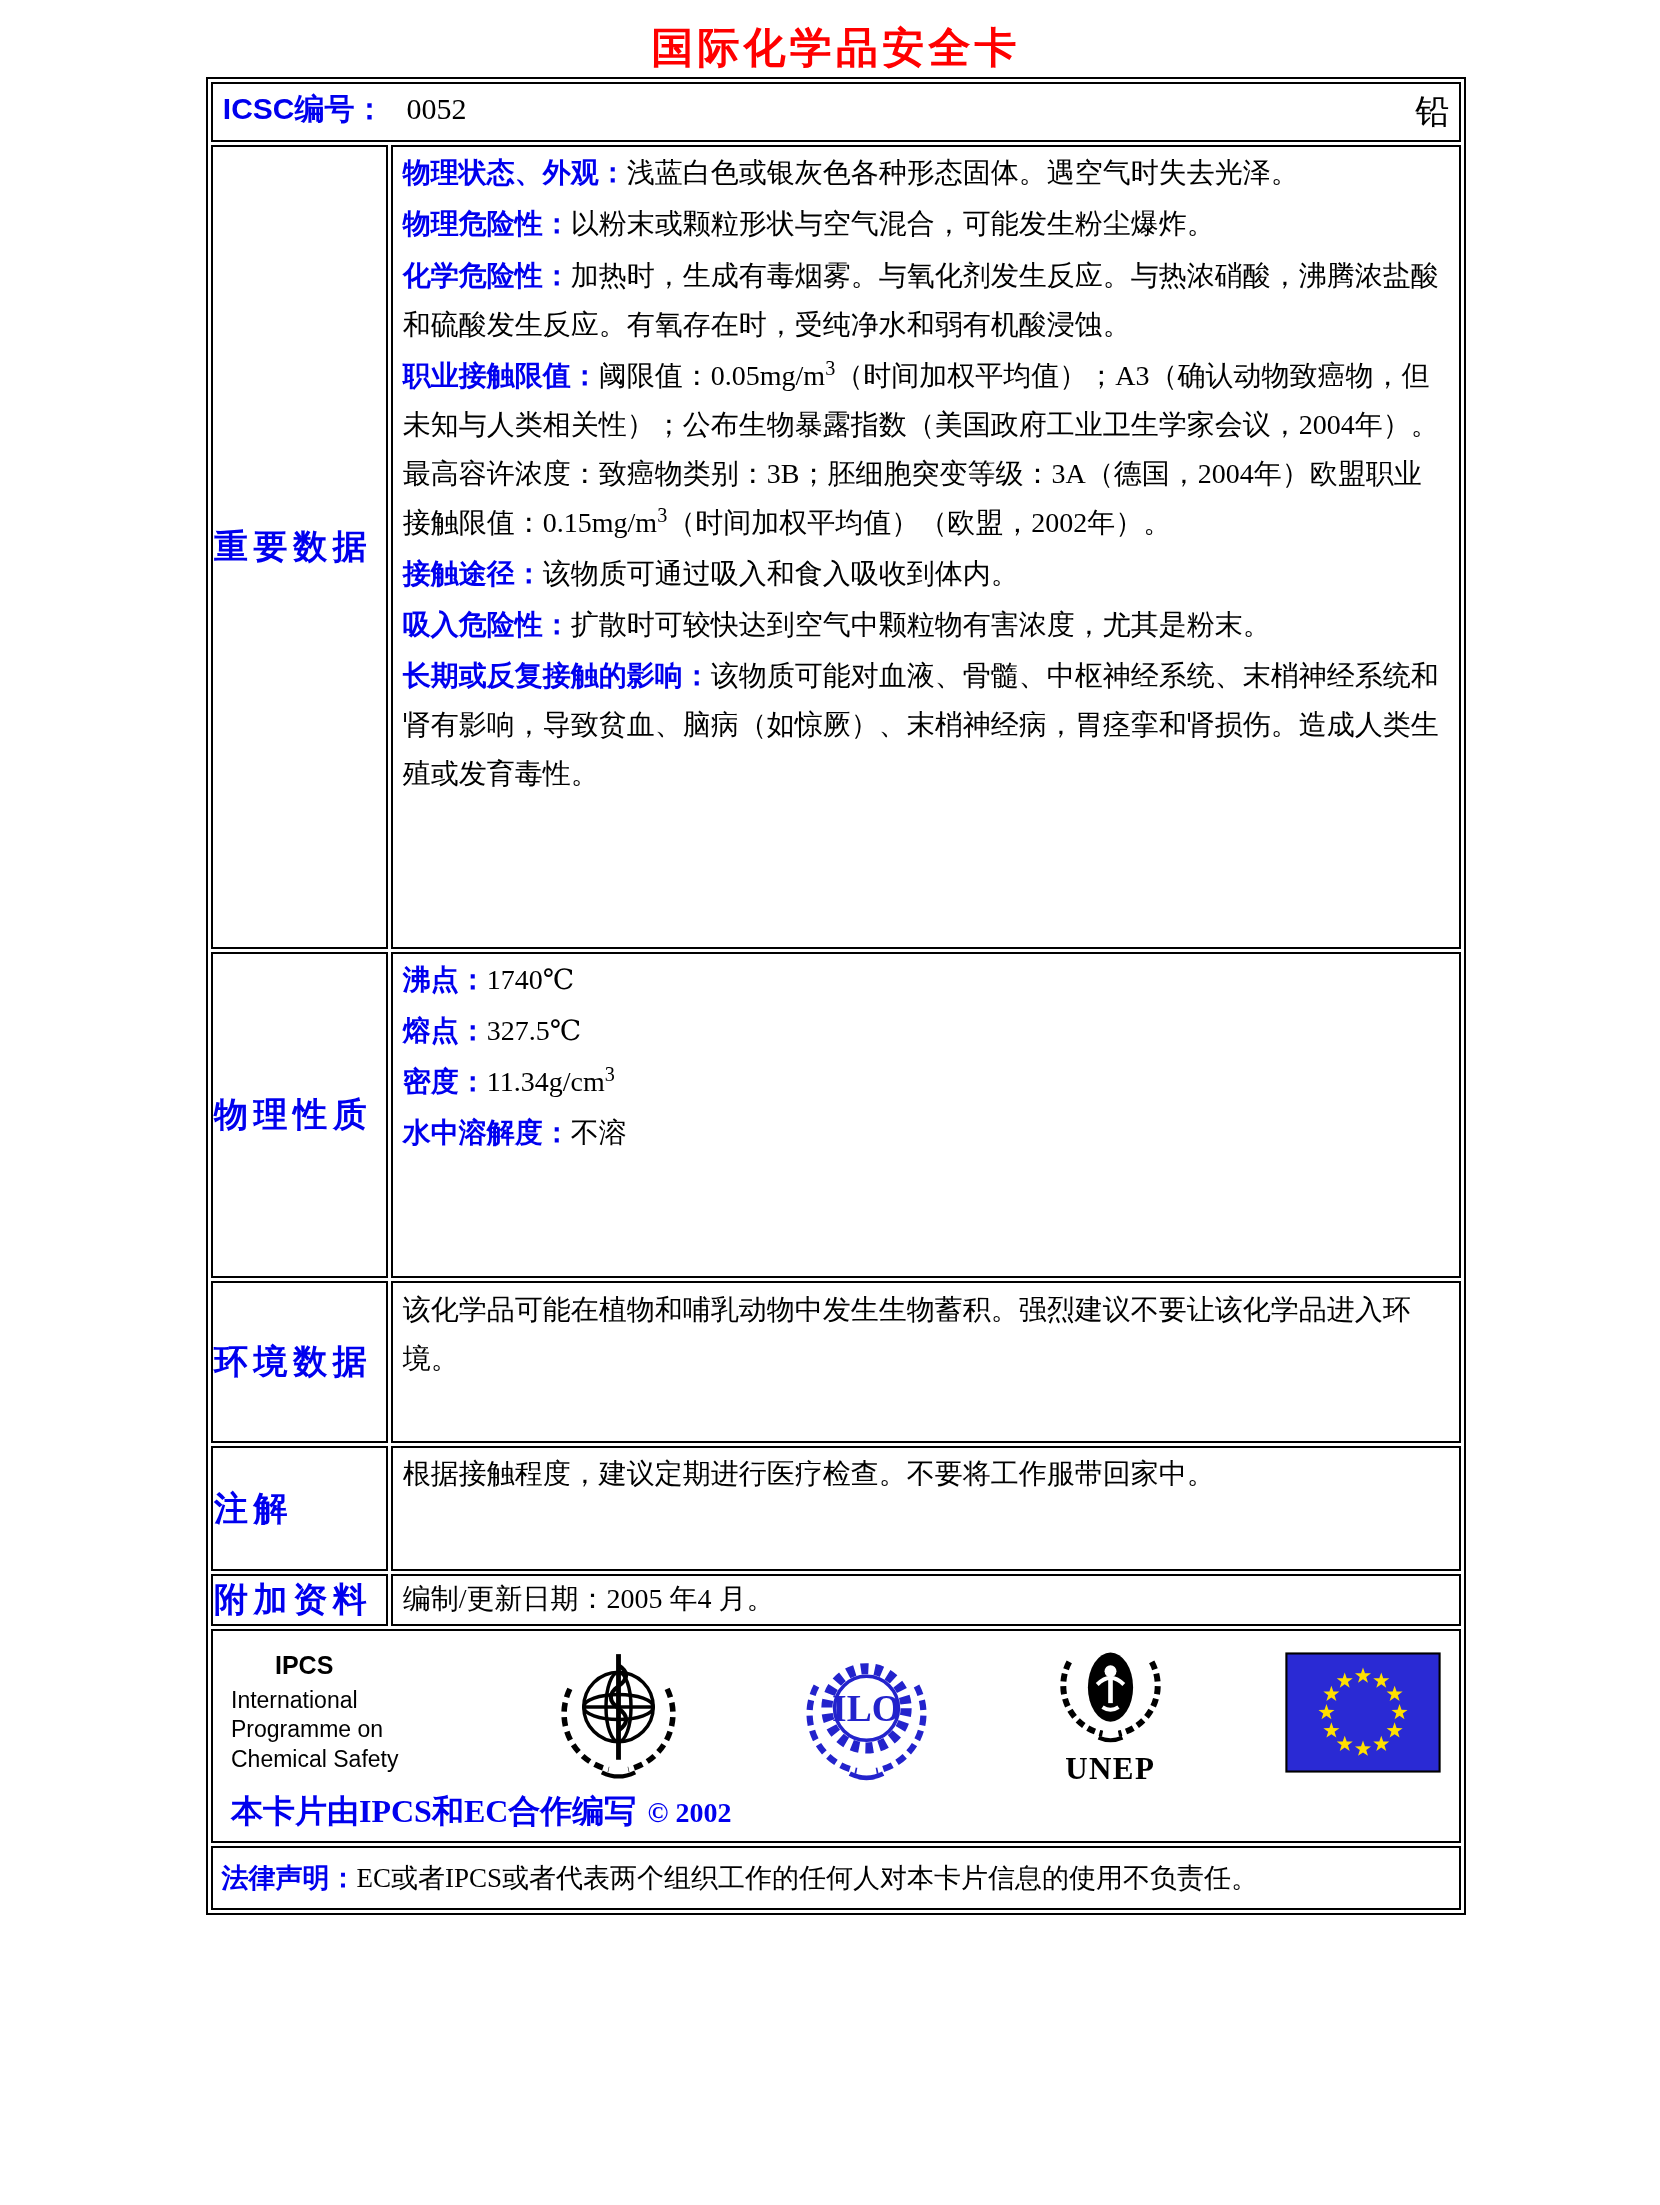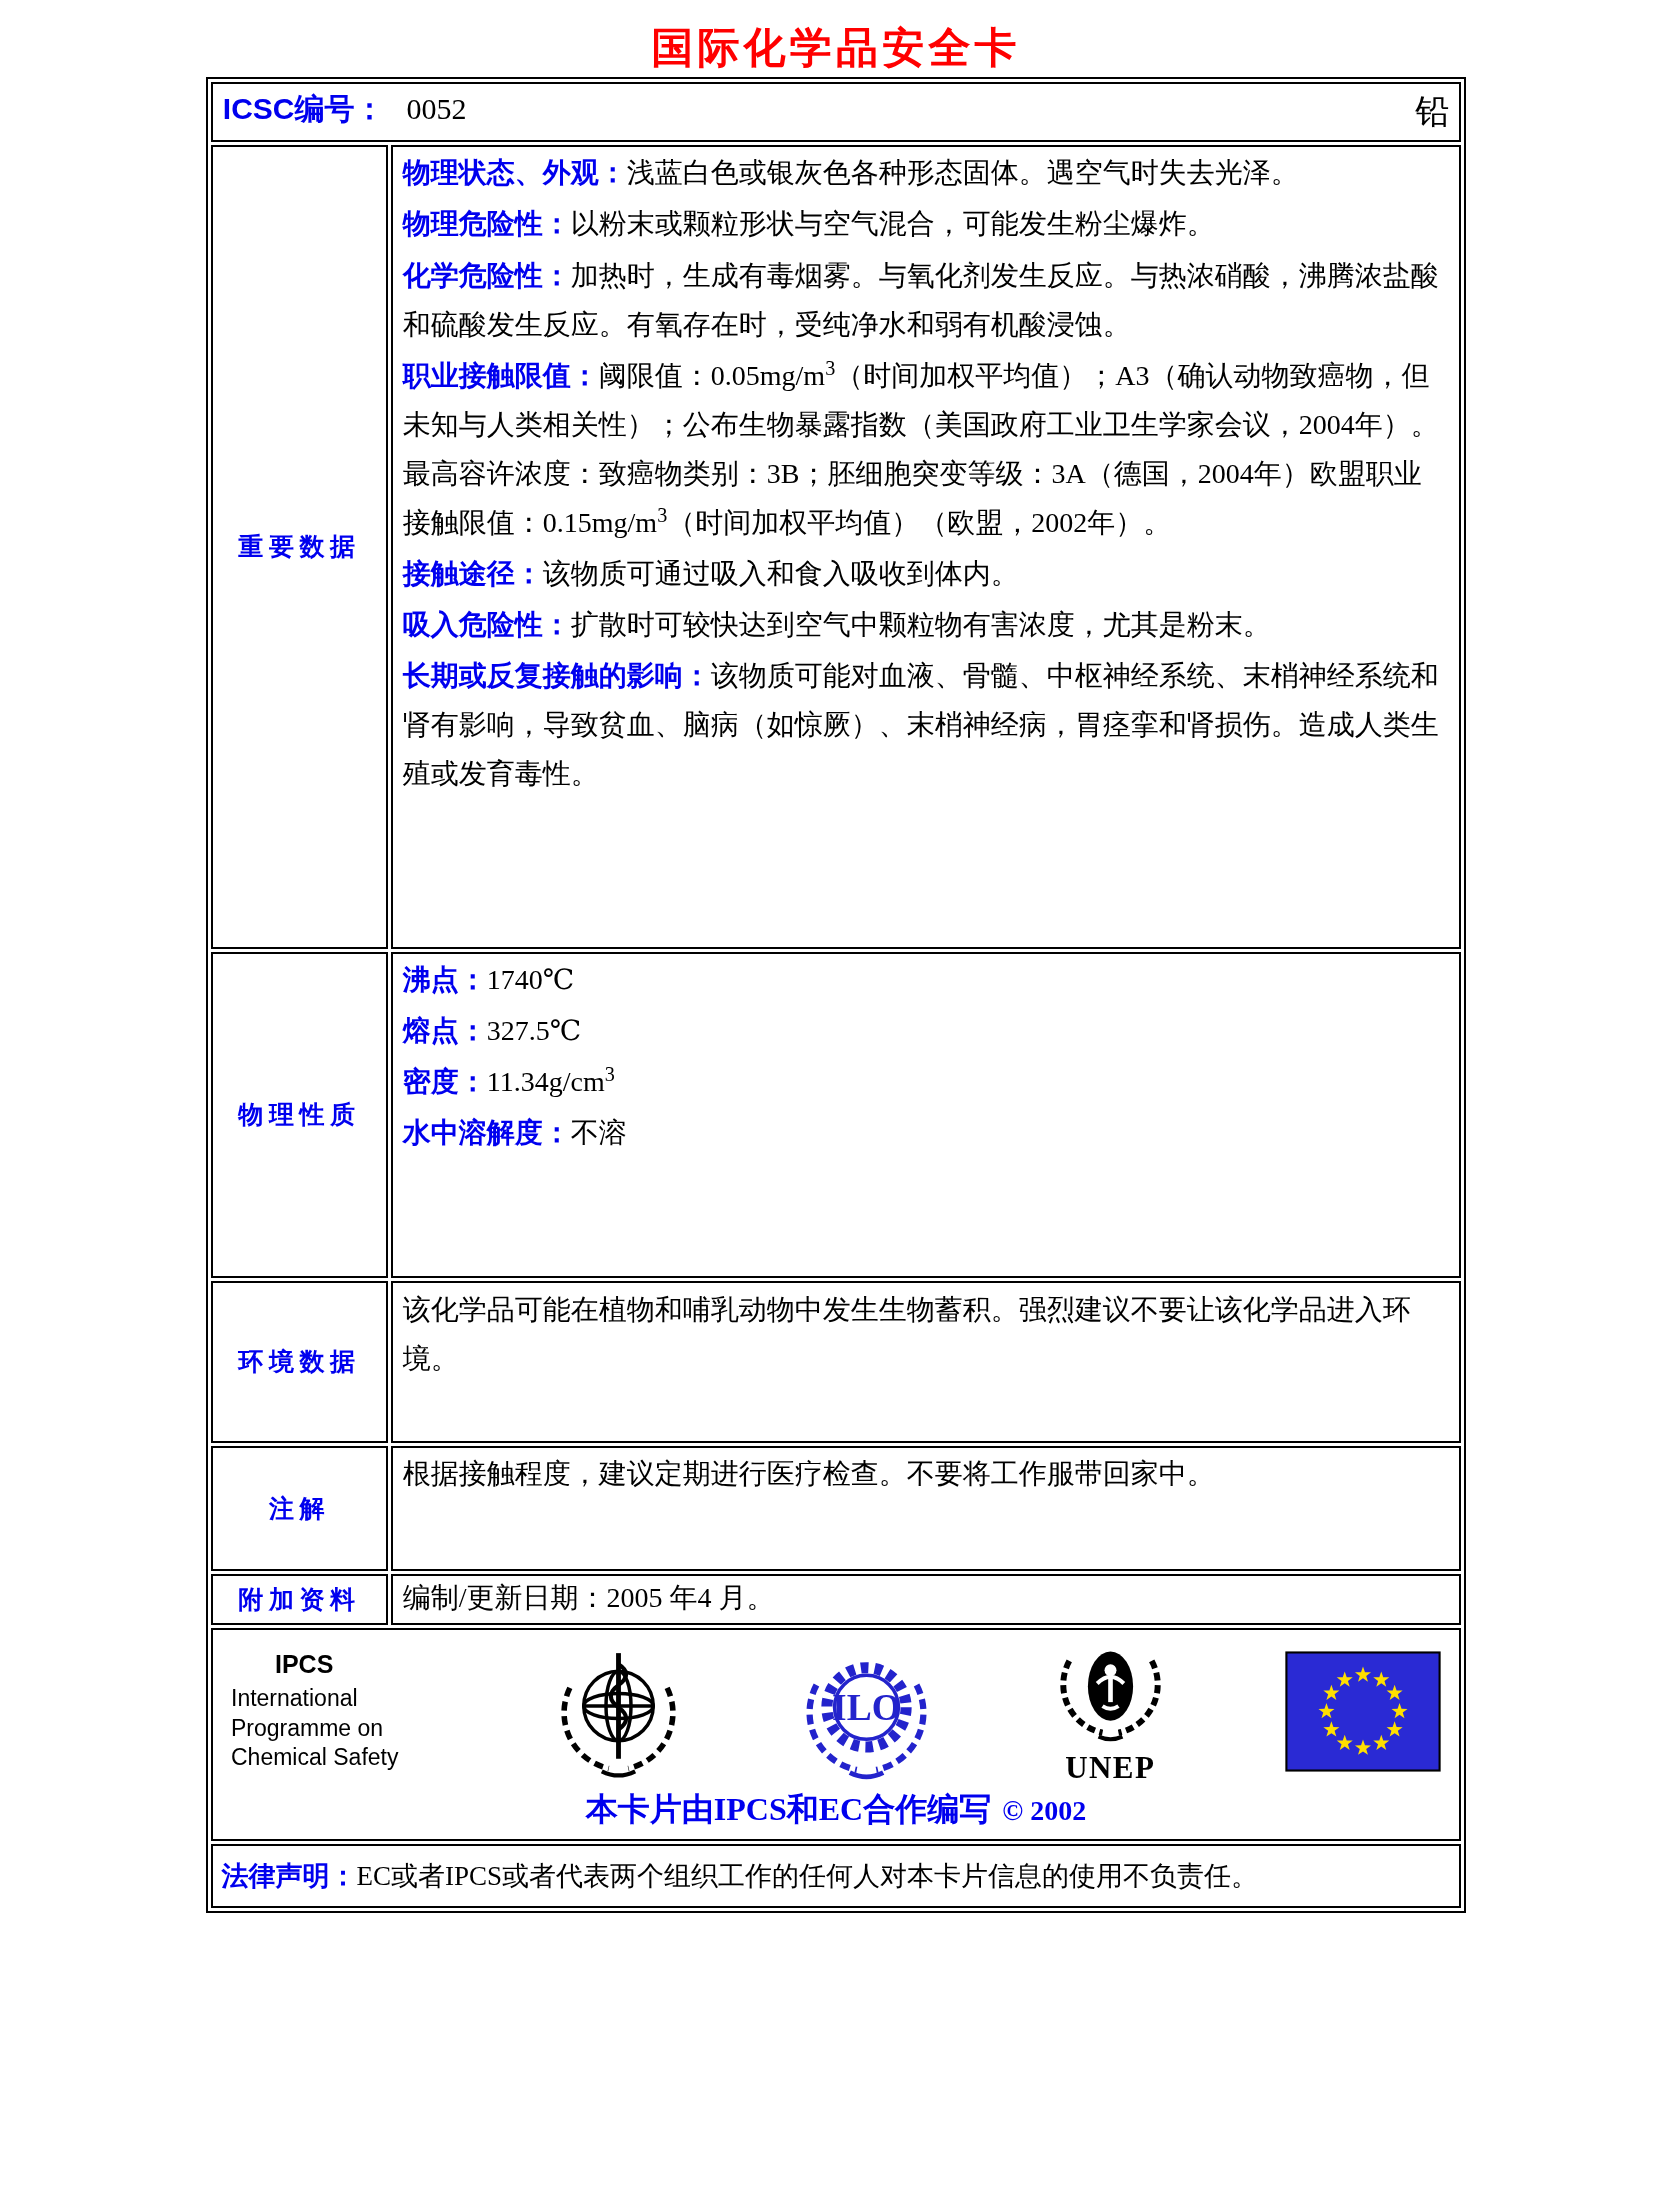--- a/index.html
+++ b/index.html
@@ -9,41 +9,41 @@
     font-size:42px;font-weight:bold;letter-spacing:4.2px;color:var(--title_red,#ff0000);
     font-family:"Liberation Serif","DejaVu Serif",serif;}
   table.card{position:absolute;top:77px;left:206px;width:1260px;table-layout:fixed;
     border-collapse:separate;border-spacing:3.5px;border:2.8px solid #000;background:#fff;}
   col.c-label{width:177px;}
   td{border:2.1px solid #000;background:#fff;vertical-align:top;overflow:hidden;}
   .header-cell{height:56px;vertical-align:middle;padding:0 9.8px;font-size:30px;}
   .icsc-label{color:var(--accent_blue,#0000ee);font-family:"Liberation Sans","DejaVu Sans",sans-serif;font-weight:bold;}
   .icsc-value{margin-left:22px;}
   .chem-name{float:right;font-size:34px;}
-  .label-cell{vertical-align:middle;text-align:center;color:var(--accent_blue,#0000ee);
-    font-family:"Liberation Sans","DejaVu Sans",sans-serif;font-weight:bold;font-size:25px;letter-spacing:5.6px;}
+  .label-cell{vertical-align:middle;color:var(--accent_blue,#0000ee);
+    font-family:"Liberation Sans","DejaVu Sans",sans-serif;font-weight:bold;font-size:34px;letter-spacing:5.6px;}
   .content-cell{font-size:28px;line-height:49px;padding:1.4px 11.2px 4.2px 9.8px;}
   .content-cell .para + .para{margin-top:2.1px;}
   .run-label{color:var(--accent_blue,#0000ee);font-family:"Liberation Sans","DejaVu Sans",sans-serif;font-weight:bold;}
   sup{font-size:0.72em;line-height:0;vertical-align:super;}
   .h-important{height:794px;}
   .h-physical{height:317px;}
   .h-env{height:152px;}
   .h-notes{height:116px;}
   .h-addl{height:41px;vertical-align:middle;}
   .h-addl .para{line-height:36px;}
   .logos-cell{height:198px;padding:8.4px 18px 2.8px 18px;}
   .logos-flex{display:flex;align-items:center;justify-content:space-between;height:146px;}
   .ipcs-block{width:210px;font-family:"Liberation Sans","DejaVu Sans",sans-serif;}
   .ipcs-title{font-size:25px;font-weight:bold;margin-bottom:5.6px;margin-left:44px;}
   .ipcs-lines div{font-size:23px;line-height:29.5px;}
   .logo{display:block;}
   .unep-block{display:flex;flex-direction:column;align-items:center;gap:8px;}
   .unep-label{font-size:31px;font-weight:bold;letter-spacing:1.4px;font-family:"Liberation Serif","DejaVu Serif",serif;}
-  .caption-line{text-align:center;margin-top:4.2px;color:var(--accent_blue,#0000ee);
+  .caption-line{text-align:left;margin-top:4.2px;color:var(--accent_blue,#0000ee);
     font-family:"Liberation Serif","DejaVu Serif",serif;font-weight:bold;font-size:32px;}
   .caption-copyright{font-size:28px;margin-left:11.2px;}
   .legal-cell{height:60px;vertical-align:middle;font-size:27px;padding:0 8.4px;}
   .legal-cell .run-label{font-size:27px;}
 </style>
 </head>
 <body>
 
 <div class="page">
 

